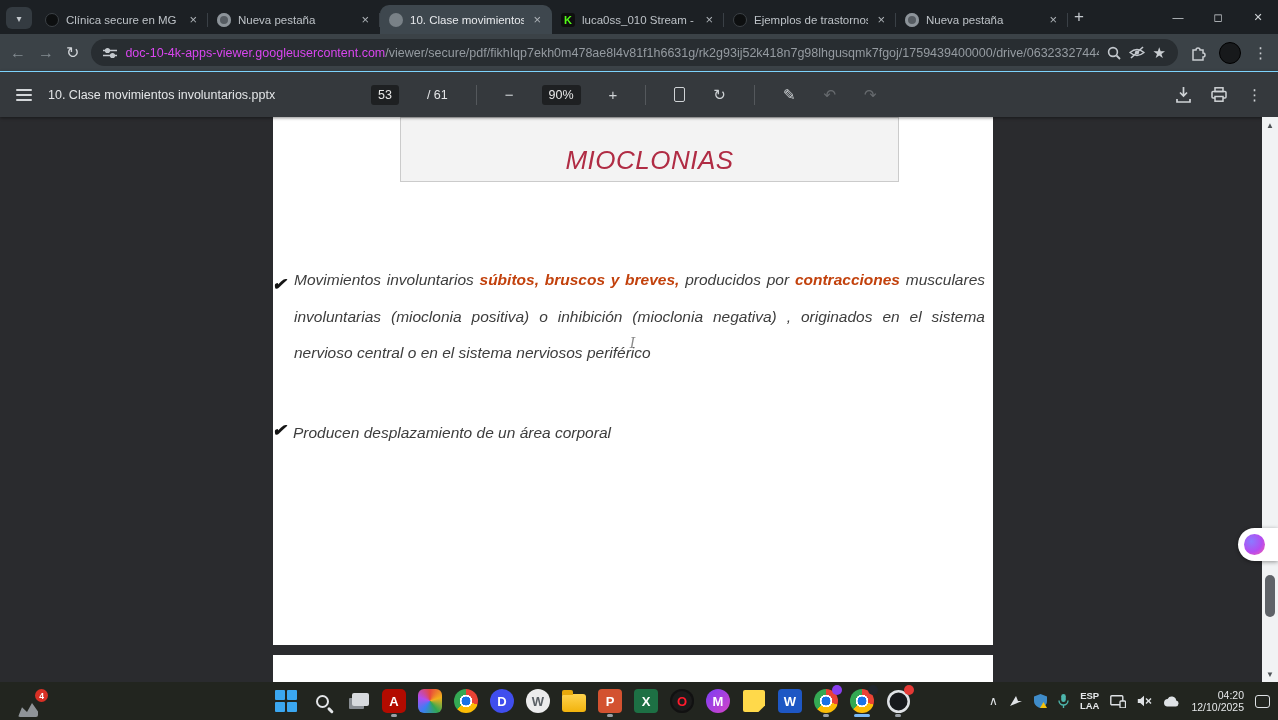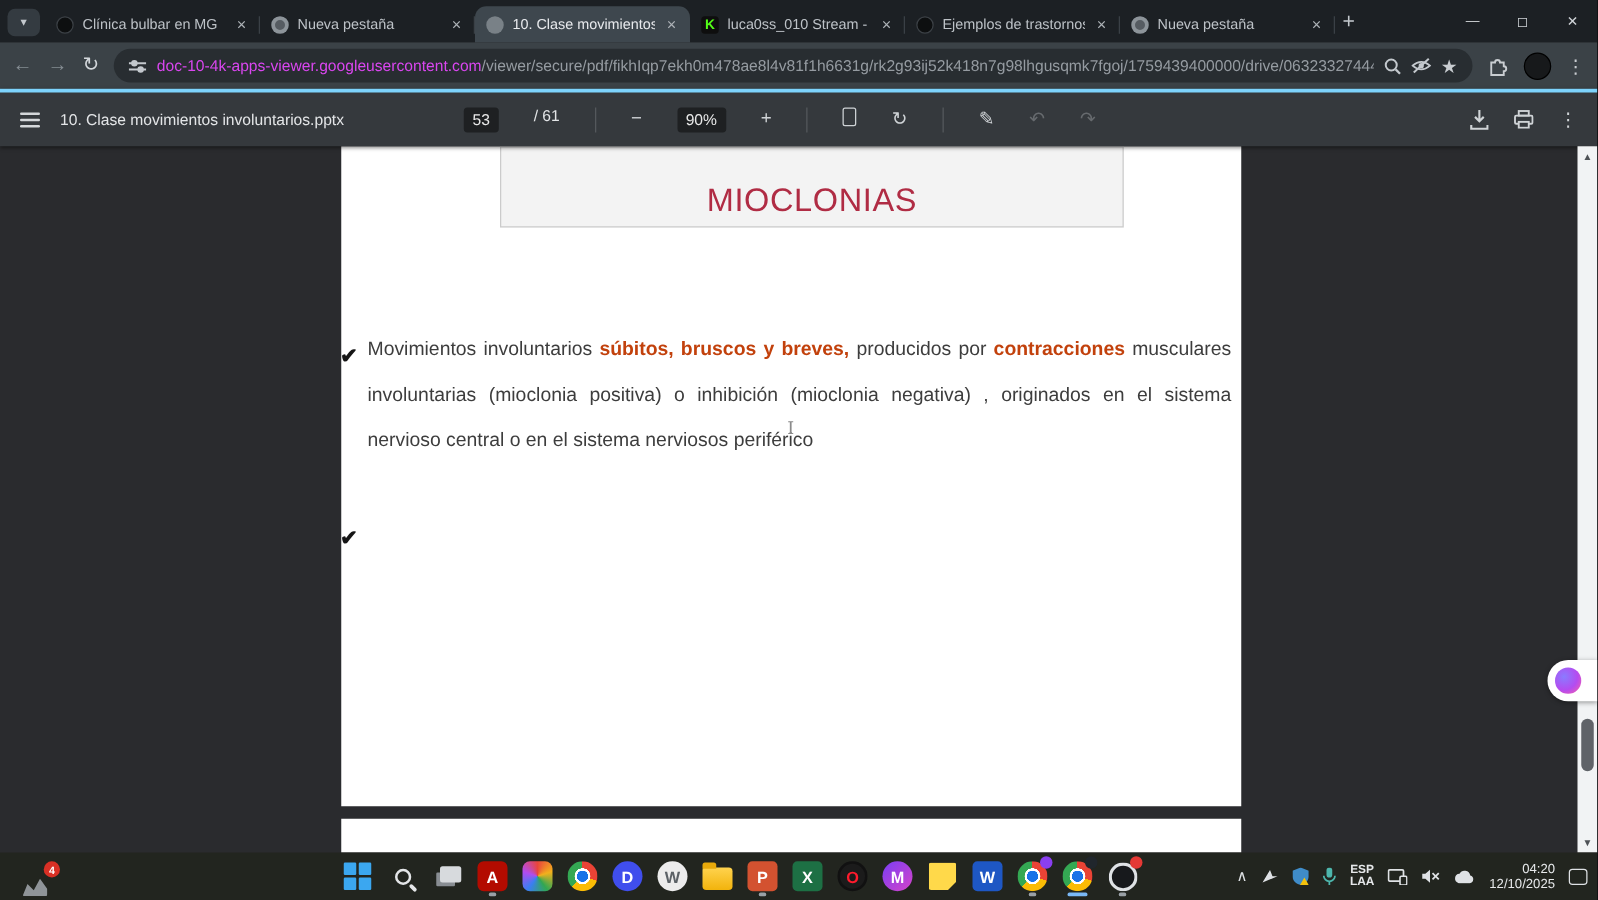--- a/index.html
+++ b/index.html
@@ -29,36 +29,36 @@
   .navico.lit { color:#d2d6da; }
   .omnibox { flex:1; height:27px; background:#282d31; border-radius:14px; display:flex; align-items:center; padding:0 12px; gap:8px; overflow:hidden; }
   .urltext { flex:1; font-size:12.5px; white-space:nowrap; overflow:hidden; }
   .urltext .domain { color:#d946ef; }
   .urltext .path { color:#959ba1; }
   .boxico { color:#c3c8cd; flex:none; display:flex; align-items:center; }
   .rightico { color:#c9cdd1; font-size:15px; display:flex; align-items:center; }
   .avatar-dark { width:22px; height:22px; border-radius:50%; background:#17191b; border:1px solid #000; }
 
   
-  .pdfbar { position:absolute; top:71px; left:0; right:0; height:46px; background:#35393d; color:#e3e5e7; display:flex; align-items:center; padding:0 16px; font-size:12.5px; border-top:3px solid #7dd3fc; box-shadow:0 1px 3px rgba(0,0,0,.45); z-index:3; }
+  .pdfbar { position:absolute; top:71px; left:0; right:0; height:46px; background:#35393d; color:#e3e5e7; display:flex; align-items:center; padding:0 16px; font-size:12.5px; border-top:1px solid #7dd3fc; box-shadow:0 1px 3px rgba(0,0,0,.45); z-index:3; }
   .hamb { width:16px; display:flex; flex-direction:column; gap:3px; margin-right:16px; }
   .hamb i { height:2px; background:#d4d7da; border-radius:1px; }
   .fname { white-space:nowrap; }
-  .pdfcenter { position:absolute; left:50%; transform:translateX(-53%); display:flex; align-items:flex-start; gap:28px; }
+  .pdfcenter { position:absolute; left:50%; transform:translateX(-53%); display:flex; align-items:center; gap:28px; }
   .pfield { background:#1e2022; padding:3px 7px; border-radius:3px; color:#e8e8e8; }
   .psep { width:1px; height:20px; background:#55595d; }
   .pico { color:#cfd3d6; font-size:15px; display:flex; align-items:center; }
   .pico.dim { opacity:.32; }
   .fitpage { width:11px; height:15px; border:1.5px solid #cfd3d6; border-radius:2px; }
   .pdfright { margin-left:auto; display:flex; align-items:center; gap:20px; }
 
   
   .viewer { position:absolute; top:117px; left:0; right:0; height:565px; background:#2a2b2e; }
   .slide { position:absolute; left:273px; width:720px; background:#fff; }
-  .slide1 { top:0; height:528px; }
+  .slide1 { top:0; height:528px;font-style:italic; }
   .slide2 { top:538px; height:27px; }
   .titlebox { position:absolute; left:127px; top:0; width:499px; height:65px; background:#f3f3f3; border:1px solid #cbcbcb; display:flex; align-items:flex-end; justify-content:center; padding-bottom:5px; }
   .titletext { font-size:26px; color:#b02c44; letter-spacing:.5px; }
   .bullet { position:absolute; left:20px; width:692px; color:#3d3d3d; font-size:15.5px; }
   .b1 { top:145px; text-align:justify; line-height:36.5px; padding-left:1px; }
   .b2 { top:304px; line-height:24px; }
   .check { position:absolute; left:-21px; top:5px; font-weight:bold; color:#151515; font-size:17px; }
   .b2 .check { top:-2px; }
   .red { color:#c2410c; font-weight:bold; }
   .ibeam { position:absolute; left:355px; top:218px; width:9px; height:16px; color:#8b8b8b; font-family:"DejaVu Serif",serif; font-size:14px; line-height:16px; text-align:center; }
@@ -114,21 +114,21 @@
 
 <div class="screen">
 
   <div class="tabstrip">
     <div class="tabsearch">
         <span>▾</span>
       </div>
 
     <div class="tab">
       <span class="fav chatgpt"></span>
-      <span class="title">Clínica bulbar en MG</span>
+      <span class="title">Clínica secure en MG</span>
       <span class="close">×</span>
     </div>
 
     <div class="tab">
       <span class="fav globe"></span>
       <span class="title">Nueva pestaña</span>
       <span class="close">×</span>
     </div>
 
     <div class="tab active">
@@ -255,21 +255,21 @@
     <div class="slide slide1">
       <div class="titlebox">
         <span class="titletext">MIOCLONIAS</span>
       </div>
 
       <div class="bullet b1">
         <span class="check">✔</span><span>Movimientos involuntarios </span><span class="red">súbitos, bruscos y breves,</span><span> producidos por </span><span class="red">contracciones</span><span> musculares involuntarias (mioclonia positiva) o inhibición (mioclonia negativa) , originados en el sistema nervioso central o en el sistema nerviosos periférico</span>
       </div>
 
       <div class="bullet b2">
-        <span class="check">✔</span>
+        <span class="check">✔</span><span>Producen desplazamiento de un área corporal</span>
       </div>
 
       <div class="ibeam">I</div>
     </div>
 
     <div class="slide slide2"></div>
 
     <div class="sbar">
       <div class="sarrow" style="top:0">▲</div>
       <div class="sthumb"></div>

